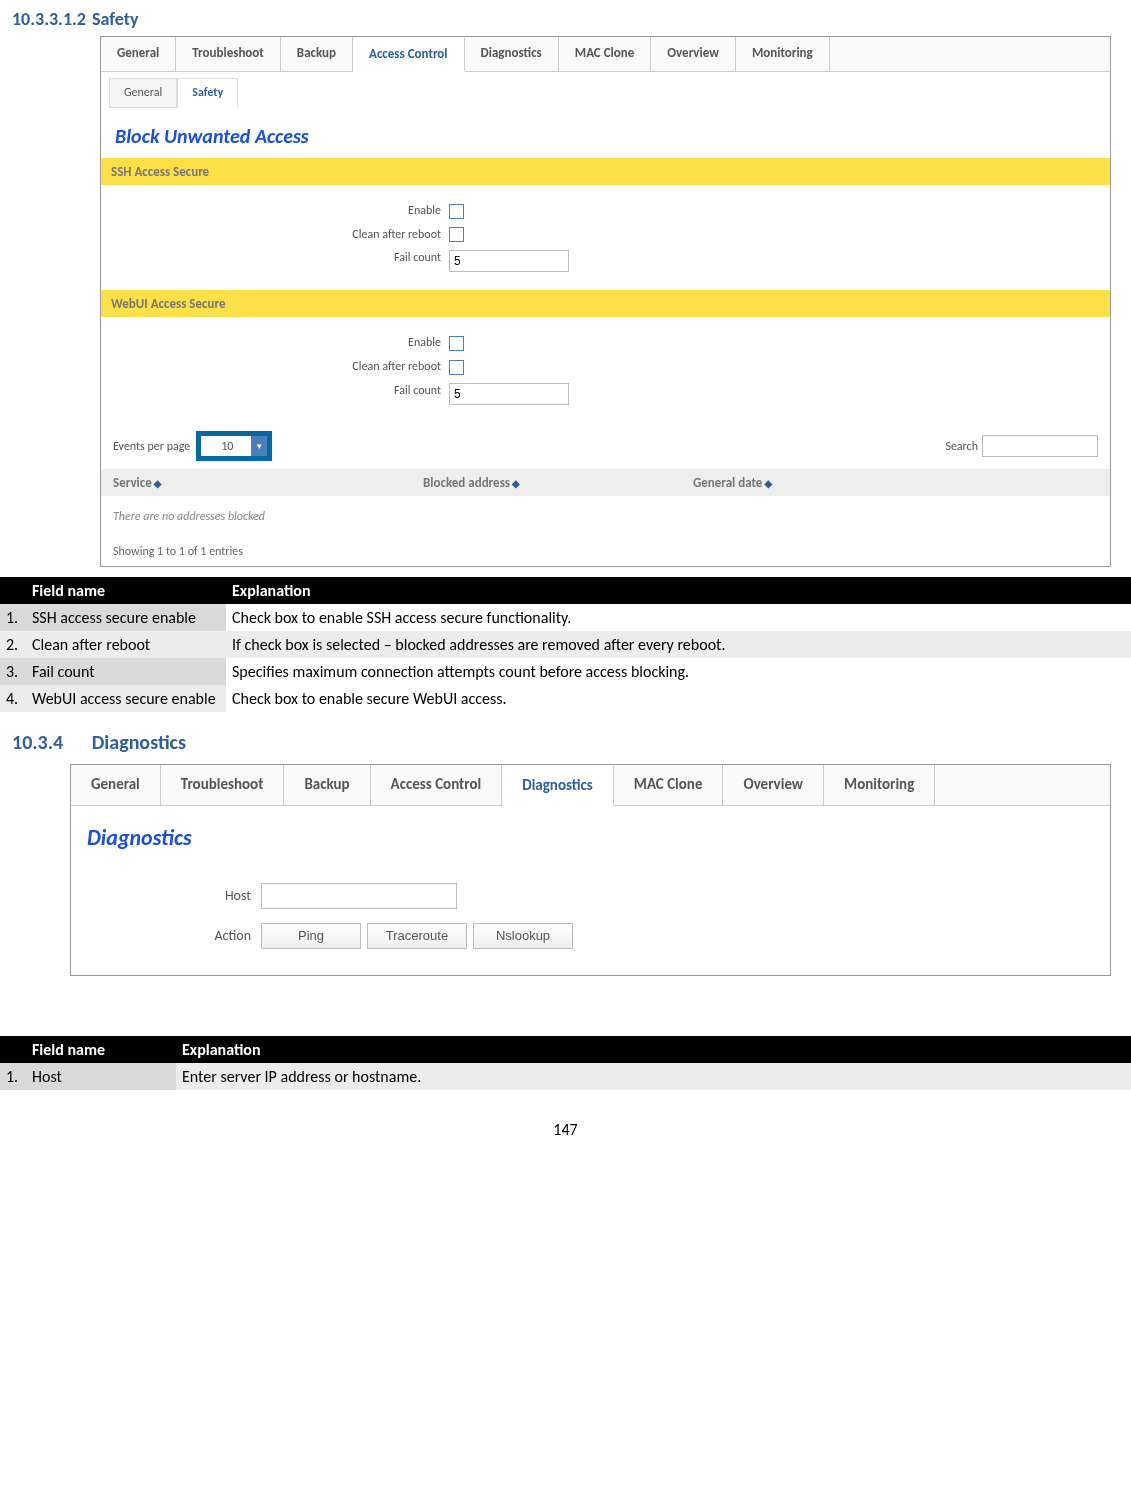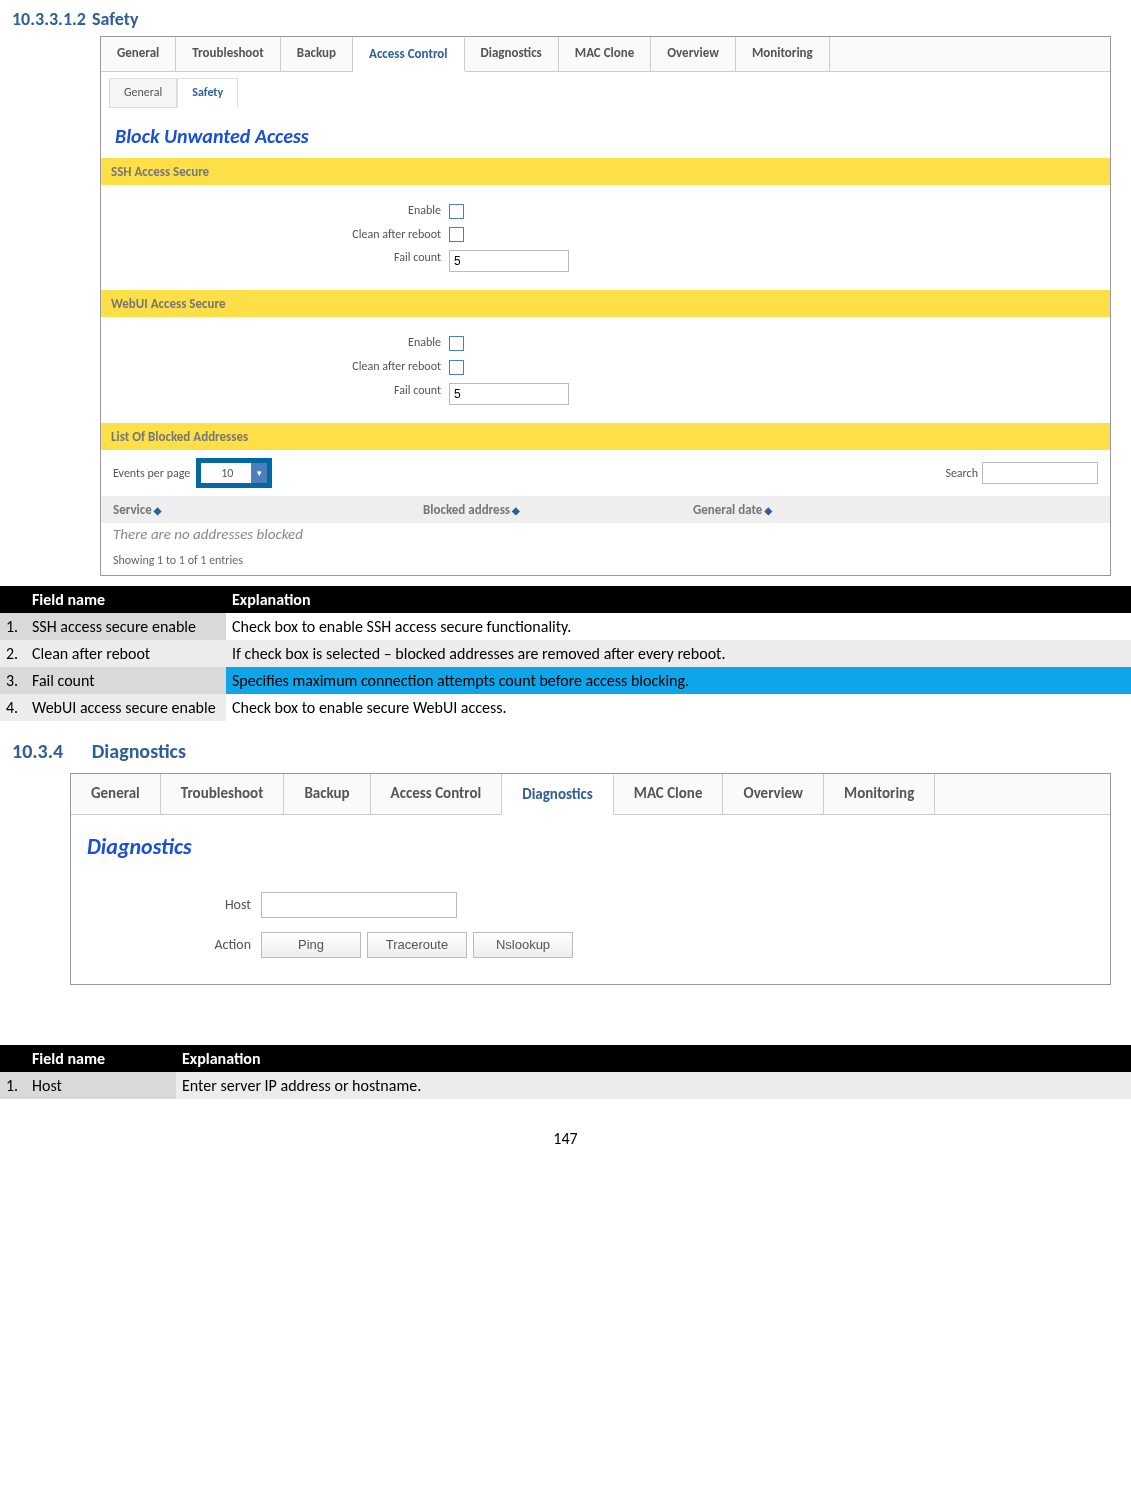--- a/index.html
+++ b/index.html
@@ -25,21 +25,21 @@
   .smallinput{width:110px;height:18px;border:1px solid #bbb;font-size:12px;padding:1px 4px;}
   .cb{width:13px;height:13px;border:1px solid #4a7fbb;display:inline-block;vertical-align:middle;}
   .sel{width:46px;height:20px;border:5px solid #0369a1;font-size:12px;background:#fff;position:relative;padding-left:20px;display:inline-flex;align-items:center;}
   .sel .arrow{position:absolute;right:0;top:0;width:16px;height:100%;background:#4a7fbb;color:#fff;font-size:9px;display:flex;align-items:center;justify-content:center;}
   .listrow{display:flex;align-items:center;padding:8px 12px;font-size:12px;color:#555;}
   .hdrrow{background:#eee;display:flex;padding:6px 12px;font-size:13px;color:#777;font-weight:bold;}
   .hdrrow .col1{width:310px;}
   .hdrrow .col2{width:270px;}
   .hdrrow .col3{flex:1;}
   .sortic{color:#2e5f9b;font-size:10px;margin-left:2px;}
-  .emptyrow{padding:2px 12px;font-style:italic;color:#888;font-size:15px;}
+  .emptyrow{padding:13px 12px;font-style:italic;color:#888;font-size:12px;}
   .footerrow{padding:8px 12px;font-size:12px;color:#666;}
   .searchright{margin-left:auto;display:flex;align-items:center;}
   .searchright input{width:110px;height:18px;border:1px solid #bbb;margin-left:4px;}
   
   .ftable{width:100%;border-collapse:collapse;margin:10px 8px 0 0;table-layout:fixed;padding-left:12px;}
   .ftable th{background:#000;color:#fff;font-weight:bold;text-align:left;padding:4px 6px;font-size:16px;}
   .ftable td{padding:4px 6px;vertical-align:top;font-size:16px;}
   .c-idx{width:26px;}
   .c-fn2{width:150px;}
   .bg1{background:#d9d9d9;}
@@ -110,21 +110,20 @@
       <div class="formrow">
         <div class="lbl">Clean after reboot</div>
         <div class="ctl"><span class="cb"></span></div>
       </div>
       <div class="formrow">
         <div class="lbl">Fail count</div>
         <div class="ctl"><input class="smallinput" value="5" style=""></div>
       </div>
     </div>
 
-    <div class="secbar">List Of Blocked Addresses</div>
     <div class="listrow">
       <span>Events per page</span>
       <span class="sel" style="margin-left:6px;">
         <span>10</span>
         <span class="arrow">▾</span>
       </span>
       <span class="searchright">
         <span>Search</span>
         <input style="">
       </span>
@@ -156,21 +155,21 @@
           <td style="background:#fff;">Check box to enable SSH access secure functionality.</td>
         </tr>
     <tr class="bg2">
           <td>2.</td>
           <td class="bg2">Clean after reboot</td>
           <td class="bg2">If check box is selected – blocked addresses are removed after every reboot.</td>
         </tr>
     <tr class="bg1">
           <td>3.</td>
           <td class="bg1">Fail count</td>
-          <td style="background:#0ea5e9;">Specifies maximum connection attempts count before access blocking.</td>
+          <td style="background:#ffffff;">Specifies maximum connection attempts count before access blocking.</td>
         </tr>
     <tr class="bg2">
           <td>4.</td>
           <td class="bg2">WebUI access secure enable</td>
           <td style="background:#fff;">Check box to enable secure WebUI access.</td>
         </tr>
   </tbody>
     </table>
 
   <div class="h-sec h2">

